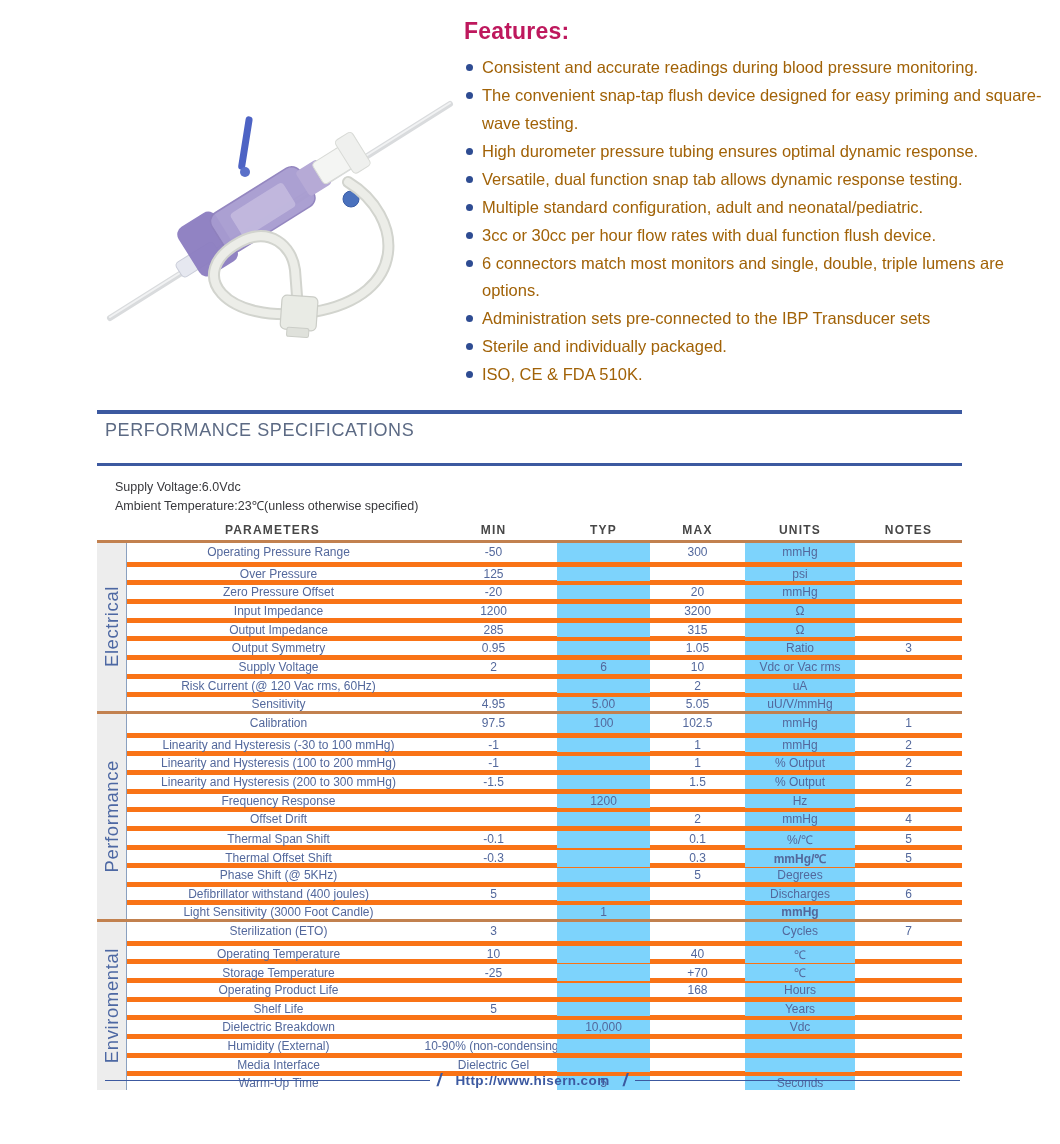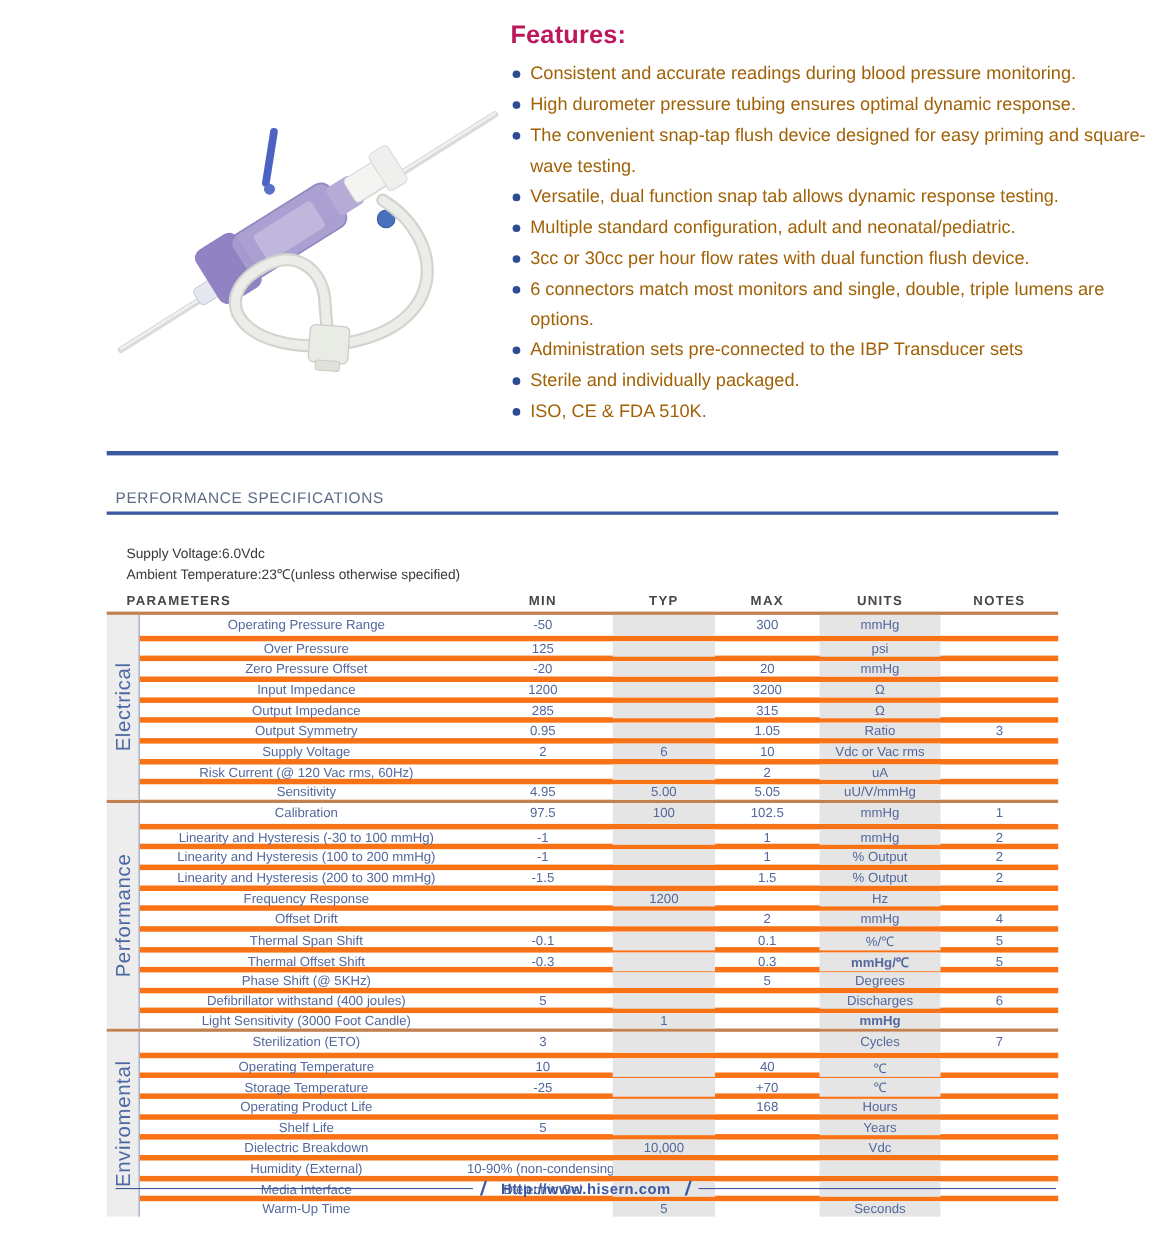--- a/index.html
+++ b/index.html
@@ -13,37 +13,37 @@
   
   .features { position:absolute; left:464px; top:18px; width:582px; }
   .features h2 { font-size:23px; font-weight:bold; color:#be185d; letter-spacing:0.2px; margin-bottom:9px; }
   .features ul { list-style:none; }
   .features li { position:relative; padding-left:18px; font-size:16.5px; line-height:27.5px; color:#a16207; margin-bottom:0.5px; }
   .features li .dot { position:absolute; left:2px; top:10px; width:7px; height:7px; border-radius:50%; background:#2e4c92; }
 
   
   .spec { position:absolute; left:97px; top:410px; width:865px; }
   .bar-thick { height:4px; background:#3c59a0; }
-  .spec-title { font-size:14px; color:#5c6a84; letter-spacing:0.6px; padding:6px 0 5px 8px;margin-top:24px; }
+  .spec-title { font-size:18px; color:#5c6a84; letter-spacing:0.6px; padding:6px 0 22px 8px; }
   .bar-mid { height:3px; background:#3c59a0; }
-  .conditions { padding:26px 0 2px 18px; }
+  .conditions { padding:12px 0 2px 18px; }
   .conditions div { font-size:12.5px; color:#38383c; line-height:19px; }
   .hdr-row { display:grid; grid-template-columns:333px 127px 93px 95px 110px 107px; align-items:center; height:20px; margin-top:2px; }
   .hdr-row > div { font-size:12px; font-weight:bold; color:#474747; letter-spacing:1.2px; text-align:center; }
-  .hdr-row > div:first-child { text-align:left; padding-left:18px; }
+  .hdr-row > div:first-child { text-align:center; padding-left:18px; }
   .orange-line { height:3px; background:#c2814f; }
 
   .sec-grid { display:grid; grid-template-columns:30px 835px; }
   .sec-label { background:#ededed; border-right:1px solid #8aa0bf; display:flex; align-items:center; justify-content:center; }
   .sec-label span { writing-mode:vertical-rl; transform:rotate(180deg); font-size:18.5px; color:#4d68a3; letter-spacing:0.6px; }
   .rows { display:block; }
   .srow { display:grid; grid-template-columns:303px 127px 93px 95px 110px 107px; height:18.66px; }
   .srow + .srow { border-top:5px solid #f97316; }
   .srow > div { display:flex; align-items:center; justify-content:center; font-size:12px; color:#53689c; white-space:nowrap; overflow:visible; }
-  .cell-typ, .cell-units { background:#e5e5e5; }
+  .cell-typ, .cell-units { background:#7dd3fc; }
   .bold-units .cell-units { font-weight:bold; }
 
   
   .footer { position:absolute; left:105px; top:1070px; width:855px; display:flex; align-items:center; justify-content:center; }
   .footer .fline { height:0; border-top:1.6px solid #3c59a0; flex:1; }
   .footer .slash { color:#3c59a0; font-size:18px; font-weight:bold; padding:0 7px; transform:skewX(-8deg); }
   .footer .furl { color:#3c59a0; font-size:13.5px; font-weight:bold; letter-spacing:0.4px; padding:0 6px; }
 </style>
 </head>
 <body>
@@ -85,22 +85,22 @@
         <rect x="233" y="236" width="36" height="34" rx="5" fill="#e9ebe5" stroke="#cbcdc7" stroke-width="1.2"></rect>
         <rect x="240" y="268" width="22" height="9" rx="2" fill="#dfe1db" stroke="#cbcdc7" stroke-width="1"></rect>
       </g>
     </svg>
   </div>
 
   <div class="features">
     <h2>Features:</h2>
     <ul>
         <li><span class="dot"></span>Consistent and accurate readings during blood pressure monitoring.</li>
+        <li><span class="dot"></span>The convenient snap-tap flush device designed for easy priming and square-wave testing.</li>
         <li><span class="dot"></span>High durometer pressure tubing ensures optimal dynamic response.</li>
-        <li><span class="dot"></span>The convenient snap-tap flush device designed for easy priming and square-wave testing.</li>
         <li><span class="dot"></span>Versatile, dual function snap tab allows dynamic response testing.</li>
         <li><span class="dot"></span>Multiple standard configuration, adult and neonatal/pediatric.</li>
         <li><span class="dot"></span>3cc or 30cc per hour flow rates with dual function flush device.</li>
         <li><span class="dot"></span>6 connectors match most monitors and single, double, triple lumens are options.</li>
         <li><span class="dot"></span>Administration sets pre-connected to the IBP Transducer sets</li>
         <li><span class="dot"></span>Sterile and individually packaged.</li>
         <li><span class="dot"></span>ISO, CE &amp; FDA 510K.</li>
       </ul>
   </div>
 

